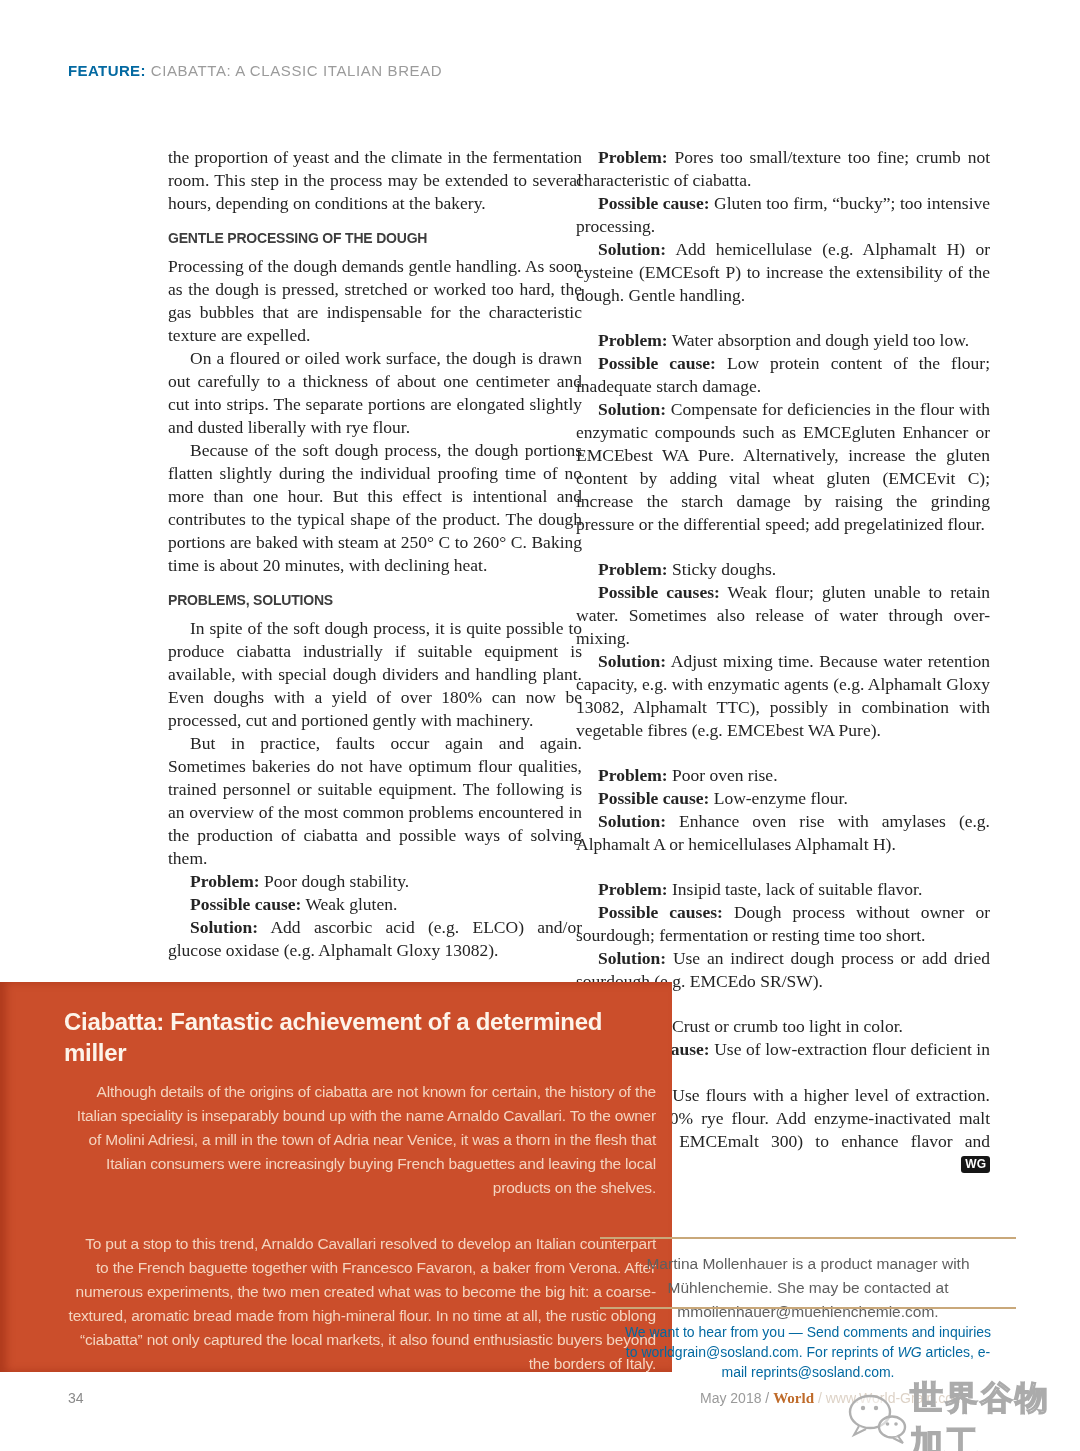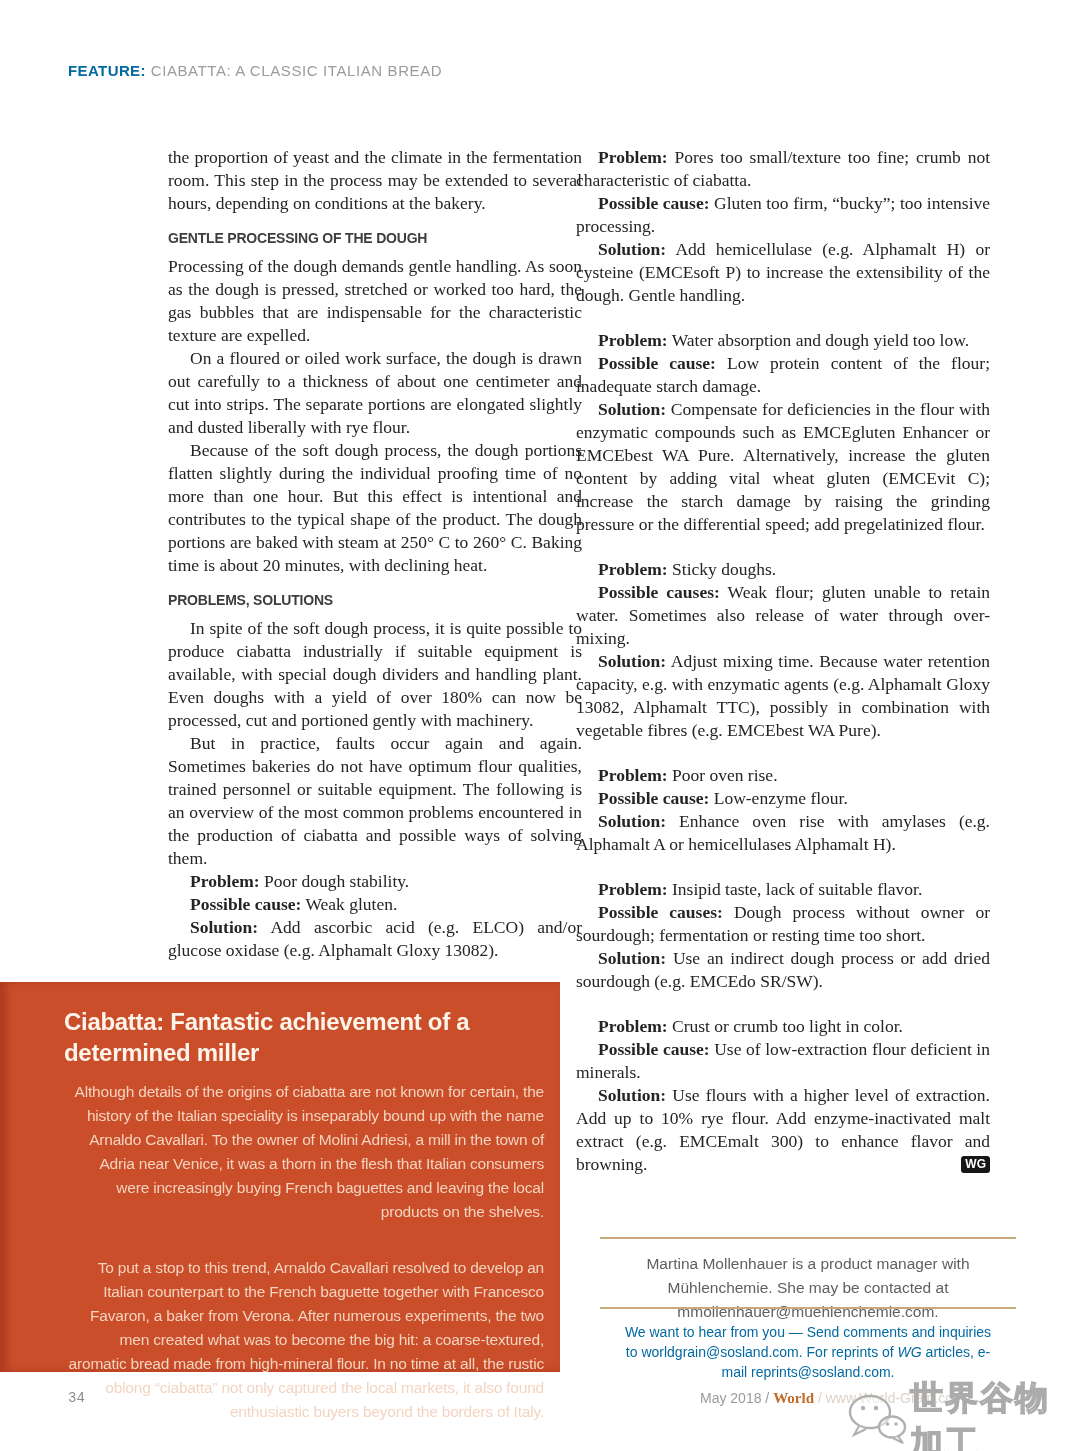--- a/index.html
+++ b/index.html
@@ -34,21 +34,21 @@
   .pblock + .pblock { margin-top:22px; }
   .wg-badge {
     float:right; display:inline-block; margin-top:3px;
     background:#161616; color:#ffffff;
     font-family:"Liberation Sans", sans-serif; font-weight:700;
     font-size:12px; line-height:15px; padding:1px 4px; border-radius:3px;
     text-indent:0;
   }
   
   .promo-box {
-    position:absolute; left:0; top:982px; width:560px; height:390px;
+    position:absolute; left:0; top:982px; width:672px; height:390px;
     background:#cb4e2b; padding:24px 16px 0 64px;
     box-shadow:inset 6px 0 8px rgba(120,20,0,.35);
   }
   .promo-title {
     font-family:"Liberation Sans", sans-serif; font-weight:700;
     font-size:24px; line-height:31px; letter-spacing:-0.3px;
     color:#fdf4ea; margin-bottom:12px;
   }
   .promo-box p {
     font-family:"Liberation Sans", sans-serif;
@@ -67,21 +67,21 @@
   }
   .feedback {
     position:absolute; left:620px; top:1322px; width:376px;
     text-align:center; font-family:"Liberation Sans", sans-serif;
     font-size:14px; line-height:20px; color:#0369a1;
   }
   .feedback .wg-it { font-style:italic; }
   
   .footer-page-number {
     position:absolute; left:68px; top:1390px;
-    font-family:Liberation Mono, monospace; font-size:14px; color:#8a8a8a;
+    font-family:Liberation Sans, sans-serif; font-size:14px; color:#8a8a8a;
   }
   .footer-right {
     position:absolute; left:700px; top:1390px; white-space:nowrap;
     font-family:"Liberation Sans", sans-serif; font-size:14px; color:#9a9a9a;
   }
   .footer-right .world {
     font-family:"Liberation Serif", serif; font-weight:700;
     font-size:15px; color:#bf6b2a;
   }
   .footer-right .url { color:#ddd2c6; }

